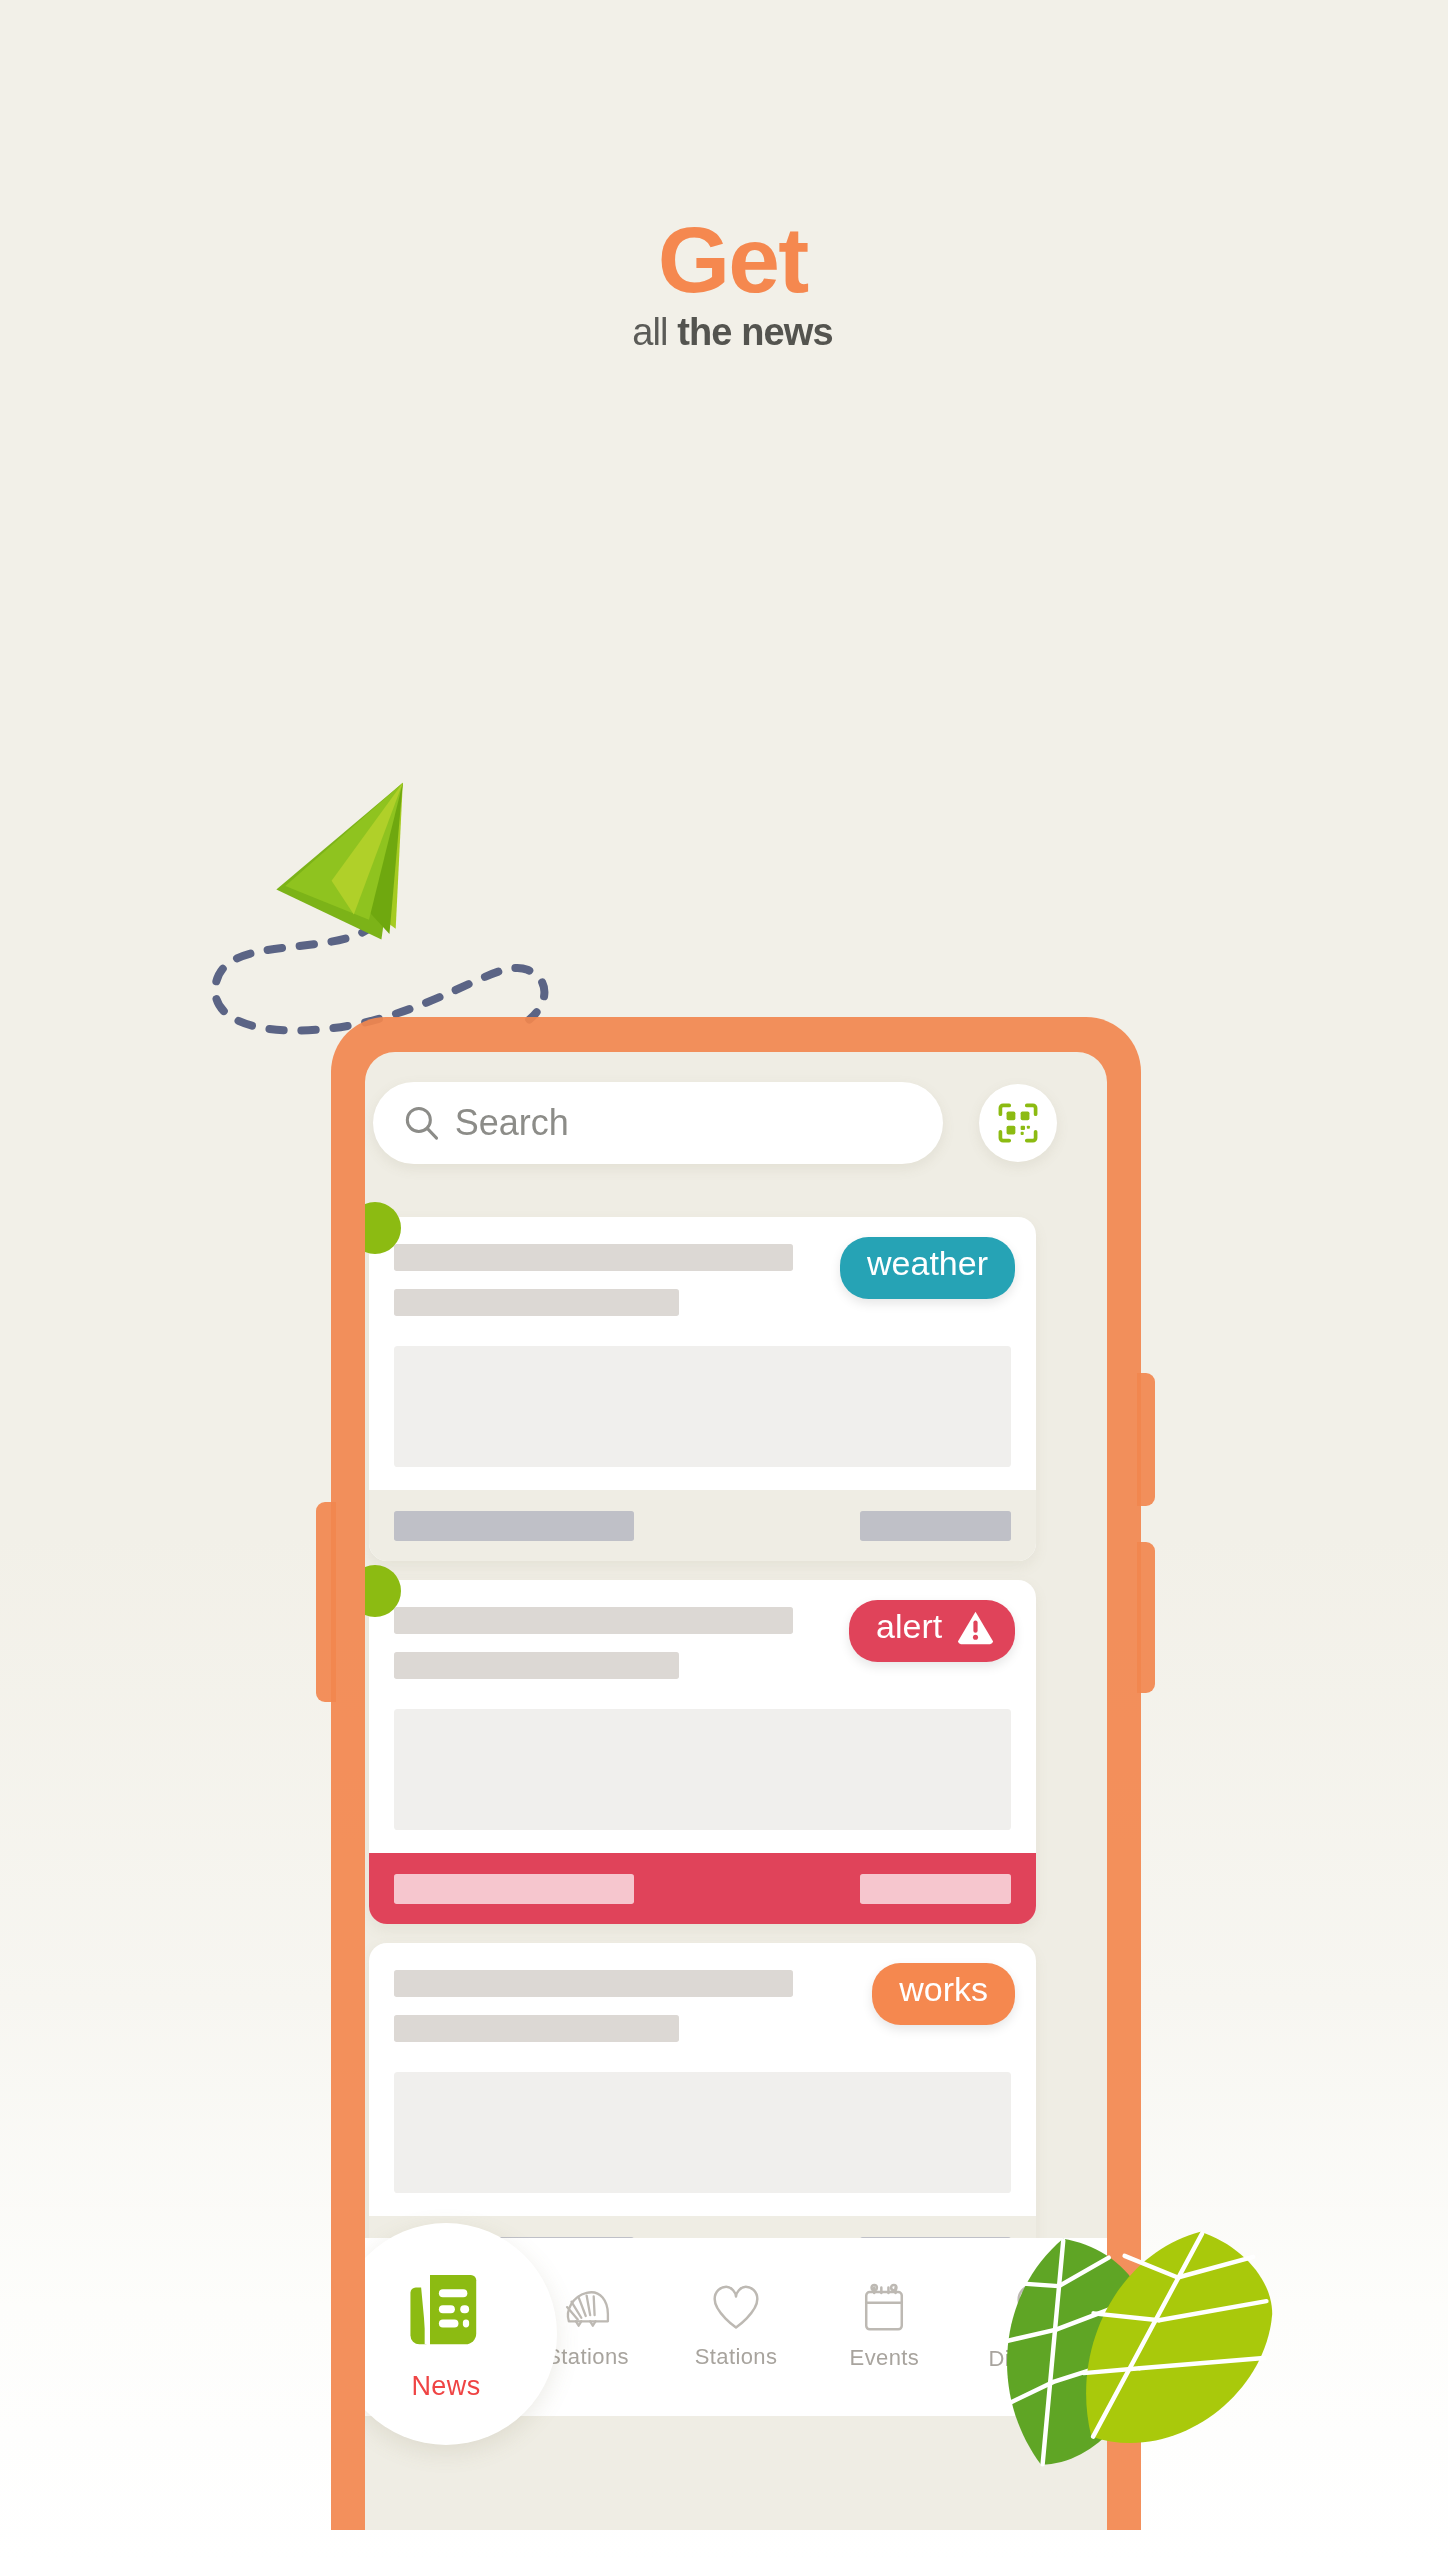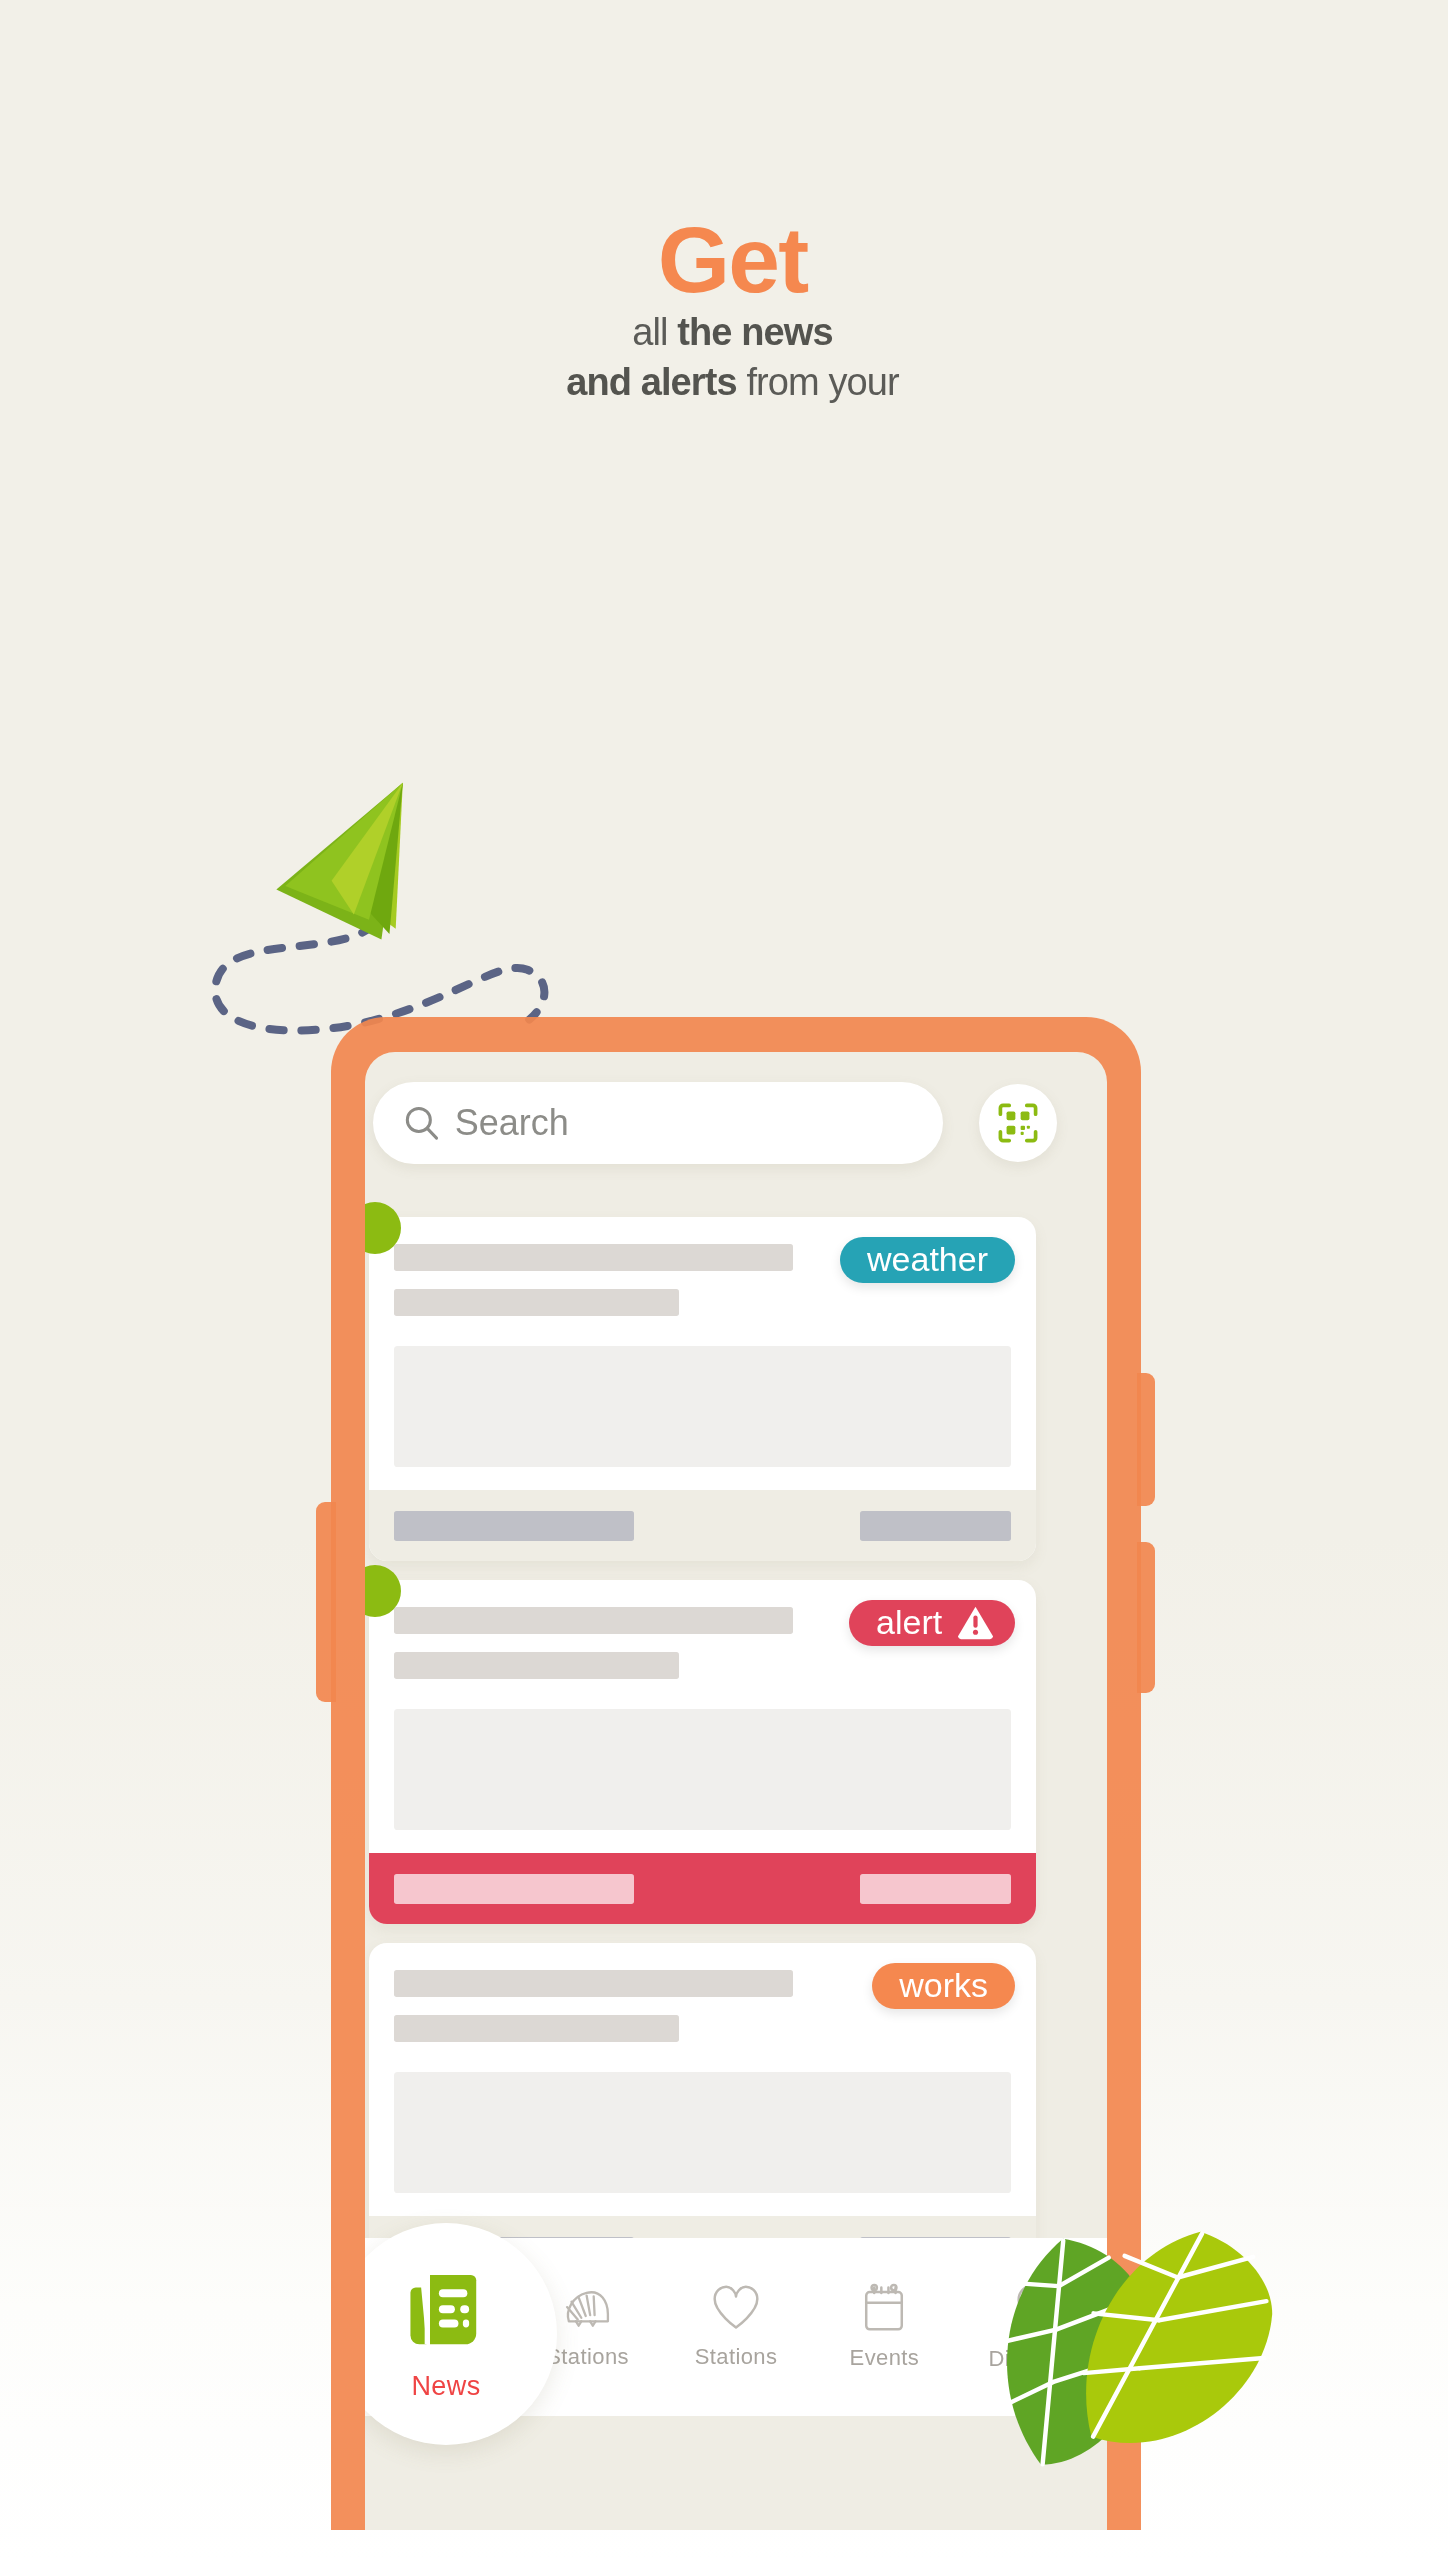--- a/index.html
+++ b/index.html
@@ -133,24 +133,24 @@
   .ph-line.l2 { width:285px; margin-top:18px; }
   .ph-block {
     margin-top:30px;
     height:121px;
     background:#F0EFED;
     border-radius:3.6px;
   }
   .badge {
     position:absolute;
     right:21.4px; top:19.6px;
-    height:46px;
+    height:62px;
     border-radius:28.5px;
-    display:flex; align-items:center; justify-content:center;
-    padding:8px 27px;
+    display:flex; align-items:flex-end; justify-content:center;
+    padding:16px 27px;
     color:#FFFFFF;
     font-size:34px;
     letter-spacing:0px;
     box-shadow:0 4.4px 10.7px rgba(0,0,0,0.10);
     white-space:nowrap;
   }
   .badge.weather { background:#26A3B5; }
   .badge.alert   { background:#E0435A; padding-right:19.6px; }
   .badge.works   { background:#F5884F; }
   .badge .warn-ico { margin-left:14.2px; display:flex; }
@@ -227,21 +227,21 @@
     z-index:40;
   }
 </style>
 </head>
 <body>
 
 <div class="headline-wrap">
   <div class="headline-get">Get</div>
   <div class="subhead">
     <span><span>all </span><b>the news</b></span><br>
-    <span><b>and alerts</b><span> from your</span></span><br>
+    <br>
   </div>
 </div>
 
 <svg class="plane-svg" viewBox="0 0 420 320">
 
   <path d="M198 172 C 150 210, 30 180, 20 238 C 10 296, 120 300, 200 278 C 290 254, 340 210, 370 222 C 398 234, 392 262, 372 278" fill="none" stroke="#5B6485" stroke-width="9" stroke-linecap="round" stroke-dasharray="16 20"></path>
 
   <polygon points="88,132 230,12 206,188" fill="#7CB318"></polygon>
 
   <polygon points="230,12 222,176 140,116" fill="#A5CB22"></polygon>

